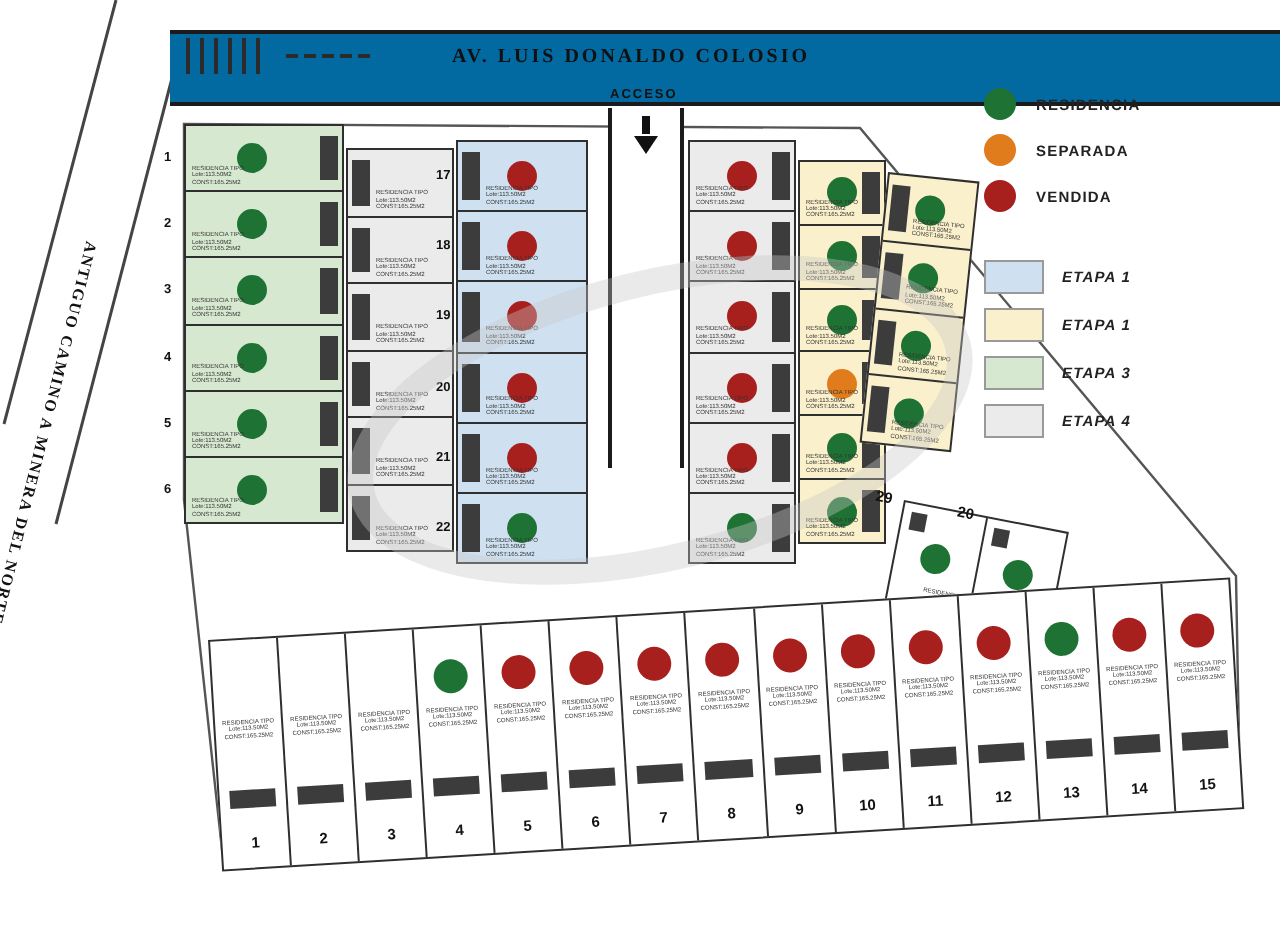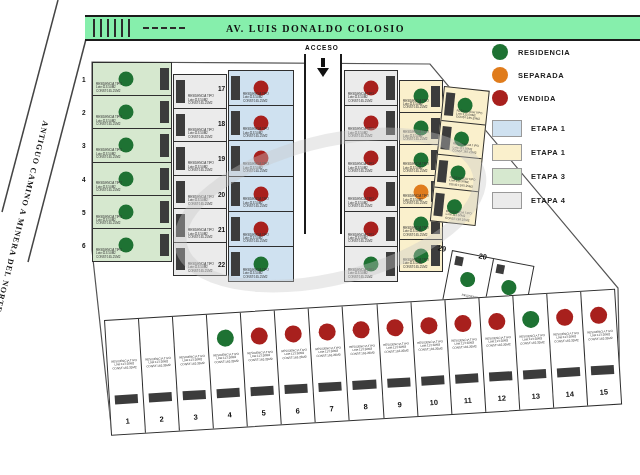--- a/index.html
+++ b/index.html
@@ -3,21 +3,21 @@
 <meta charset="utf-8">
 <style>
   *{margin:0;padding:0;box-sizing:border-box;}
   html,body{background:#fff;}
   body{width:640px;height:475px;font-family:"Liberation Sans",sans-serif;}
   #canvas{position:relative;width:640px;height:475px;overflow:hidden;background:#fff;}
 
   #boundary{position:absolute;left:0;top:0;z-index:1;}
 
   
-  .road-top{position:absolute;left:85px;top:15px;width:555px;height:26px;background:#86efac;
+  .road-top{position:absolute;left:85px;top:15px;width:555px;height:38px;background:#0369a1;
     border-top:2px solid #1b1b1b;border-bottom:2px solid #1b1b1b;z-index:2;}
   .crosswalk{position:absolute;left:8px;top:2px;width:40px;height:18px;
     background:repeating-linear-gradient(90deg,#2b2b2b 0 2px,transparent 2px 7px);}
   .center-dash{position:absolute;left:58px;top:10px;width:42px;border-top:2px dashed #2b2b2b;}
   .avenue-label{position:absolute;left:98px;top:6px;width:265px;text-align:center;white-space:nowrap;
     font-family:"Liberation Serif",serif;font-weight:bold;font-size:10px;letter-spacing:1.5px;color:#111;}
 
   
   .left-road-label{position:absolute;left:50px;top:122px;transform:rotate(104deg);transform-origin:0 0;
     font-family:"Liberation Serif",serif;font-weight:bold;font-size:8px;letter-spacing:1px;
@@ -30,21 +30,21 @@
   .arrow-stub{position:absolute;left:15px;top:4px;width:4px;height:9px;background:#111;}
   .down-arrow{position:absolute;left:11px;top:14px;width:0;height:0;
     border-left:6px solid transparent;border-right:6px solid transparent;border-top:9px solid #111;}
 
   
   .legend{position:absolute;left:492px;top:44px;z-index:6;}
   .lg-row{display:flex;align-items:center;margin-bottom:7px;}
   .lg-circle{width:16px;height:16px;border-radius:50%;margin-right:10px;flex:0 0 auto;}
   .lg-swatch{width:30px;height:17px;border:1px solid #999;margin-right:9px;flex:0 0 auto;}
   .lg-label{font-size:7.5px;font-weight:bold;letter-spacing:.6px;color:#222;white-space:nowrap;}
-  .legend-etapas{margin-top:14px;}
+  .legend-etapas{margin-top:24px;font-style:italic;}
 
   
   .block{position:absolute;display:flex;border:1px solid #2f2f2f;background:#fff;z-index:3;}
   .col{flex-direction:column;}
   .row{flex-direction:row;}
   .lot{position:relative;flex:1;}
   .col .lot + .lot{border-top:1px solid #2f2f2f;}
   .row .lot + .lot{border-left:1px solid #2f2f2f;}
 
   .dot{position:absolute;width:15px;height:15px;border-radius:50%;z-index:4;}

